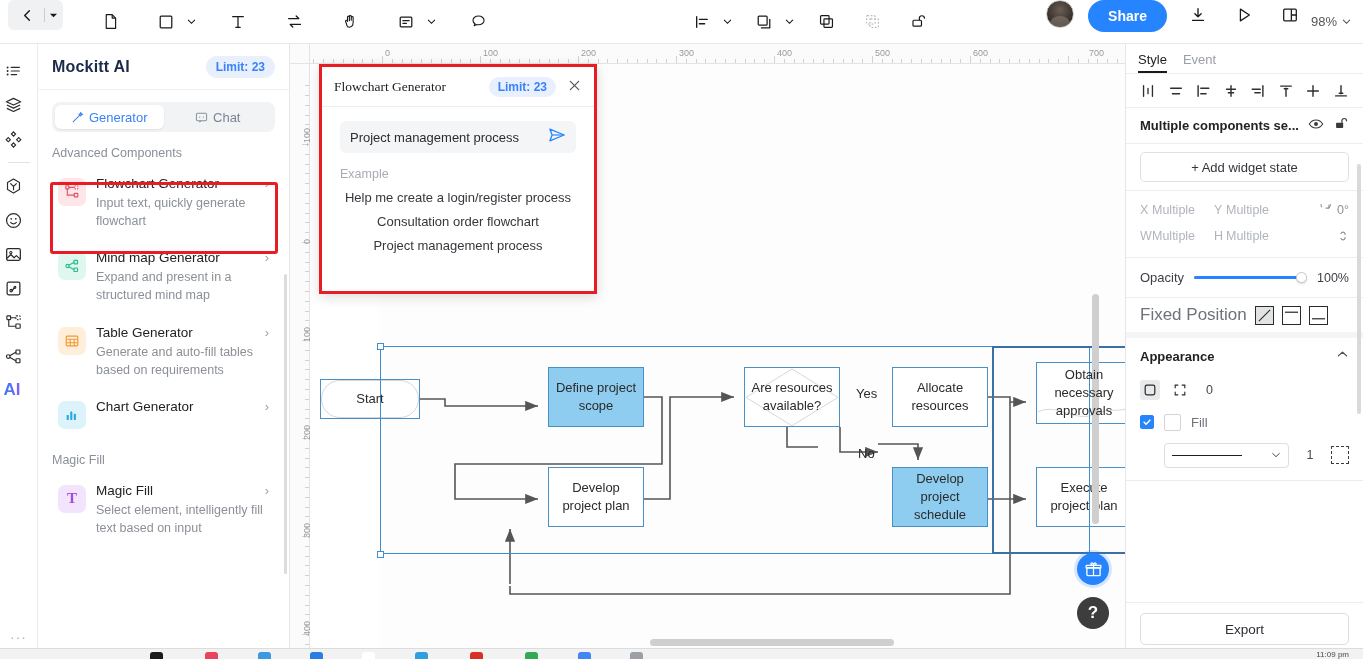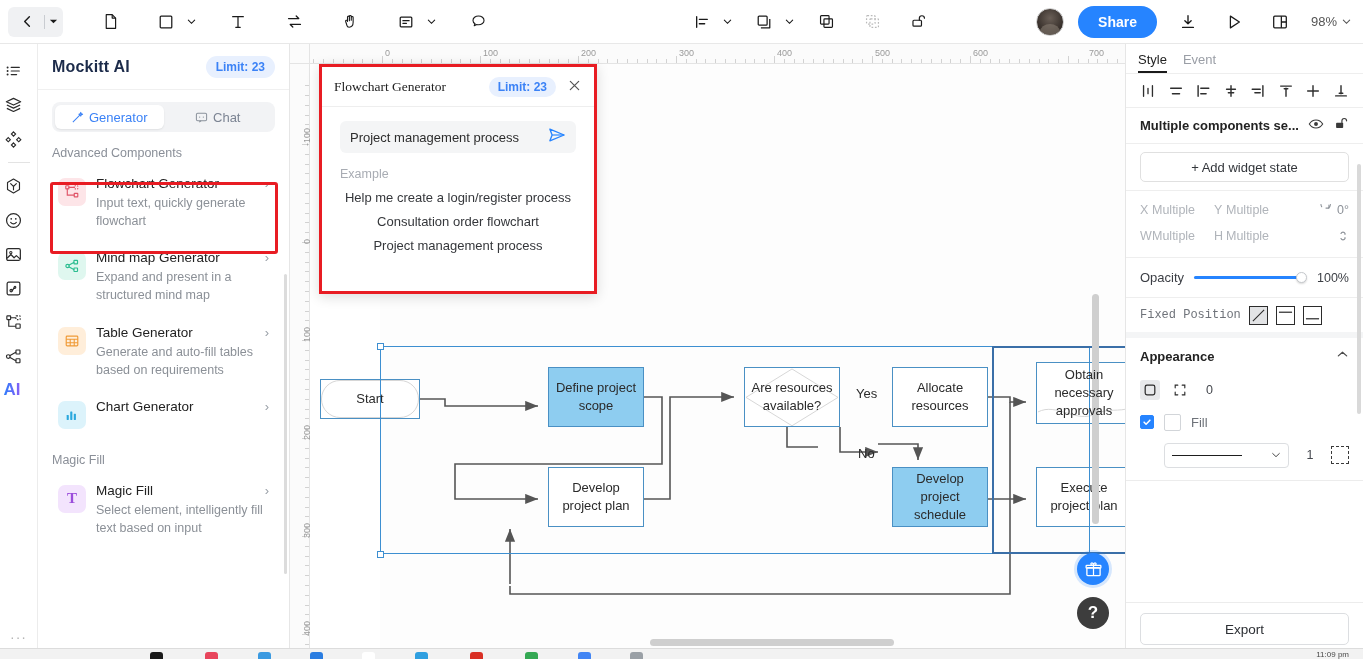--- a/index.html
+++ b/index.html
@@ -9,21 +9,21 @@
     background: #ffffff;
     overflow: hidden;
     -webkit-font-smoothing: antialiased;
   }
   .app { position: relative; width: 1363px; height: 659px; }
 
   
   .topbar {
     position: absolute; left: 0; top: 0; width: 1363px; height: 44px;
     background: #fff; border-bottom: 1px solid #e8e8e8;
-    display: flex; align-items: center;
+    display: flex; 
   }
   .tb-group { display: flex; align-items: center; }
   .tb-btn {
     width: 34px; height: 30px; display: flex; align-items: center; justify-content: center;
     color: #1a1a1a; border-radius: 5px; cursor: pointer;
   }
   .tb-caret { width: 16px; height: 30px; display:flex; align-items:center; justify-content:center; cursor:pointer; color:#1a1a1a;}
   .tb-back {
     display:flex; align-items:center; background:#f0f1f3; border-radius:6px;
     height:30px; margin-left:8px; padding:0 2px;
@@ -202,21 +202,21 @@
   .xy-k { width:12px; color:#b0b4ba; }
   .xy-v { width:62px; color:#b0b4ba; overflow:hidden; white-space:nowrap; }
   .xy-ico { margin-left:auto; display:flex; align-items:center; gap:6px; color:#8d9299; }
   .opacity-row { display:flex; align-items:center; padding: 0 14px; height:40px; border-bottom:1px solid #eee; gap:10px;}
   .op-label { font-size:13px; color:#3b3e44; }
   .track { flex:1; height:3px; background:#e3e5e8; border-radius:2px; position:relative; cursor:pointer;}
   .track-fill { position:absolute; left:0; top:0; height:3px; background:#2684ff; border-radius:2px;}
   .knob { position:absolute; top:-4px; width:11px; height:11px; border-radius:50%; background:#fff; border:1px solid #c5c8cc; box-shadow:0 1px 2px rgba(0,0,0,.15);}
   .op-val { font-size:12.5px; color:#3b3e44; width:34px; text-align:right;}
   .fixpos-row { display:flex; align-items:center; padding: 0 14px; height:40px; border-bottom:6px solid #f4f5f6; gap:8px;}
-  .fp-label { font-size:12px; color:#6e7279; font-family:Liberation Mono, monospace;}
+  .fp-label { font-size:17px; color:#6e7279; }
   .fp-btn { width:19px; height:19px; border:1px solid #2b2b2b; display:flex; align-items:center; justify-content:center; cursor:pointer;}
   .fp-btn.on { background:#e2e3e5; }
   .app-head { display:flex; align-items:center; padding: 0 14px; height:36px; }
   .app-title { font-size:13px; font-weight:700; color:#222; }
   .app-chev { margin-left:auto; color:#4a4a4a; cursor:pointer; }
   .ap-row { display:flex; align-items:center; padding: 0 14px; height:32px; gap:10px;}
   .corner-btn { width:20px; height:20px; display:flex; align-items:center; justify-content:center; cursor:pointer; border-radius:3px;}
   .corner-btn.on { background:#e8e9eb; }
   .cnum { font-size:12.5px; color:#45484e; margin-left:6px;}
   .cbox { width:14px; height:14px; border:1px solid #c7cace; border-radius:2px; background:#fff; cursor:pointer; flex:0 0 14px;}
@@ -381,21 +381,21 @@
       <svg width="18" height="18" viewBox="0 0 20 20" fill="none">
           <path d="M6 3.5l10 6.5-10 6.5z" stroke="#1a1a1a" stroke-width="1.4" stroke-linejoin="round"></path>
         </svg>
     </div>
     <div class="tb-btn" style="margin-left:12px;">
       <svg width="18" height="18" viewBox="0 0 20 20" fill="none">
           <rect x="3" y="3.5" width="14" height="13" rx="1.2" stroke="#1a1a1a" stroke-width="1.4"></rect>
           <path d="M11.5 3.5v13M11.5 10H17" stroke="#1a1a1a" stroke-width="1.4"></path>
         </svg>
     </div>
-    <div class="zoom-label" style="margin-left:14px;">
+    <div class="zoom-label" style="margin-left:4px;">
       <span>98%</span>
       <svg width="9" height="9" viewBox="0 0 10 10" fill="none">
           <path d="M1.5 3.5L5 7l3.5-3.5" stroke="#555" stroke-width="1.2" stroke-linecap="round"></path>
         </svg>
     </div>
   </div>
 
   <div class="rail">
     <div class="rail-btn">
       <svg width="18" height="18" viewBox="0 0 20 20" fill="none">

